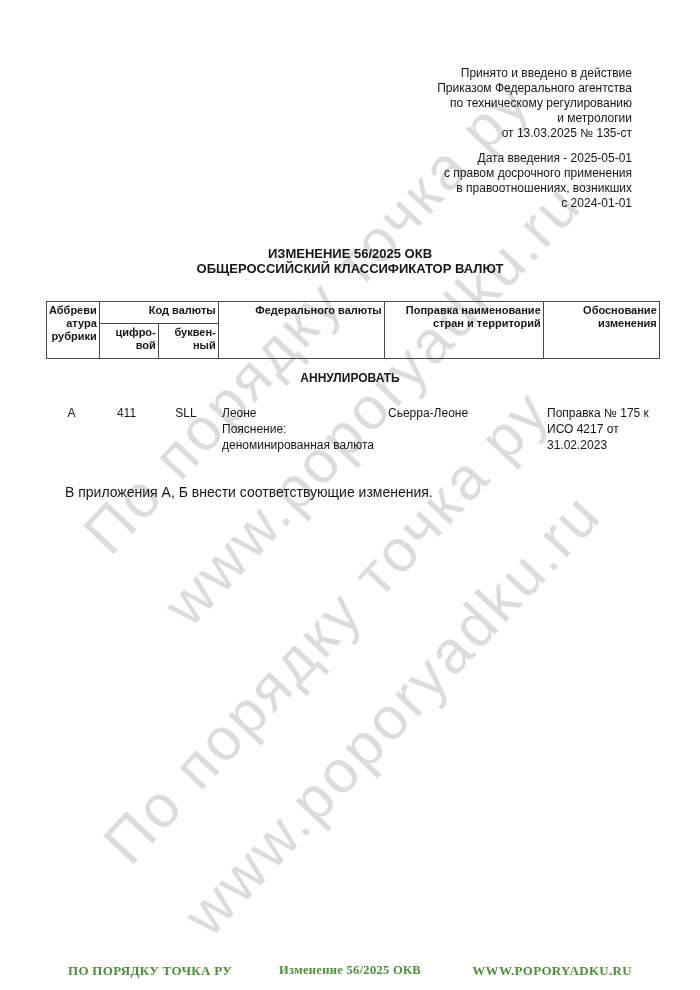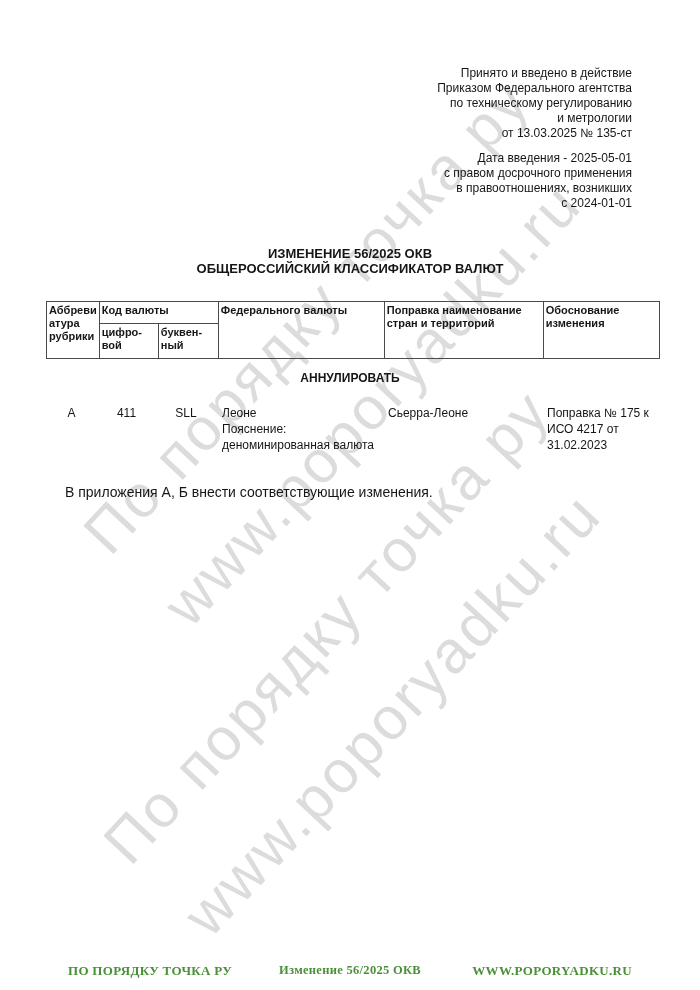--- a/index.html
+++ b/index.html
@@ -50,21 +50,21 @@
     line-height: 15px;
   }
 
   table.cls { border-collapse: collapse; table-layout: fixed; }
   .header-table { left: 46px; top: 301px; }
   .header-table th {
     border: 1px solid #4a4a4a;
     font-weight: bold;
     font-size: 11px;
     line-height: 13px;
-    text-align: left;
+    text-align: right;
     vertical-align: top;
     padding: 2px 2px 0 2px;
   }
   .header-table tr.r1 th { height: 19px; }
   .header-table tr.r2 th { height: 32px; }
 
   .annul-heading {
     left: 0; right: 0; top: 371px;
     text-align: center;
     font-weight: bold;

